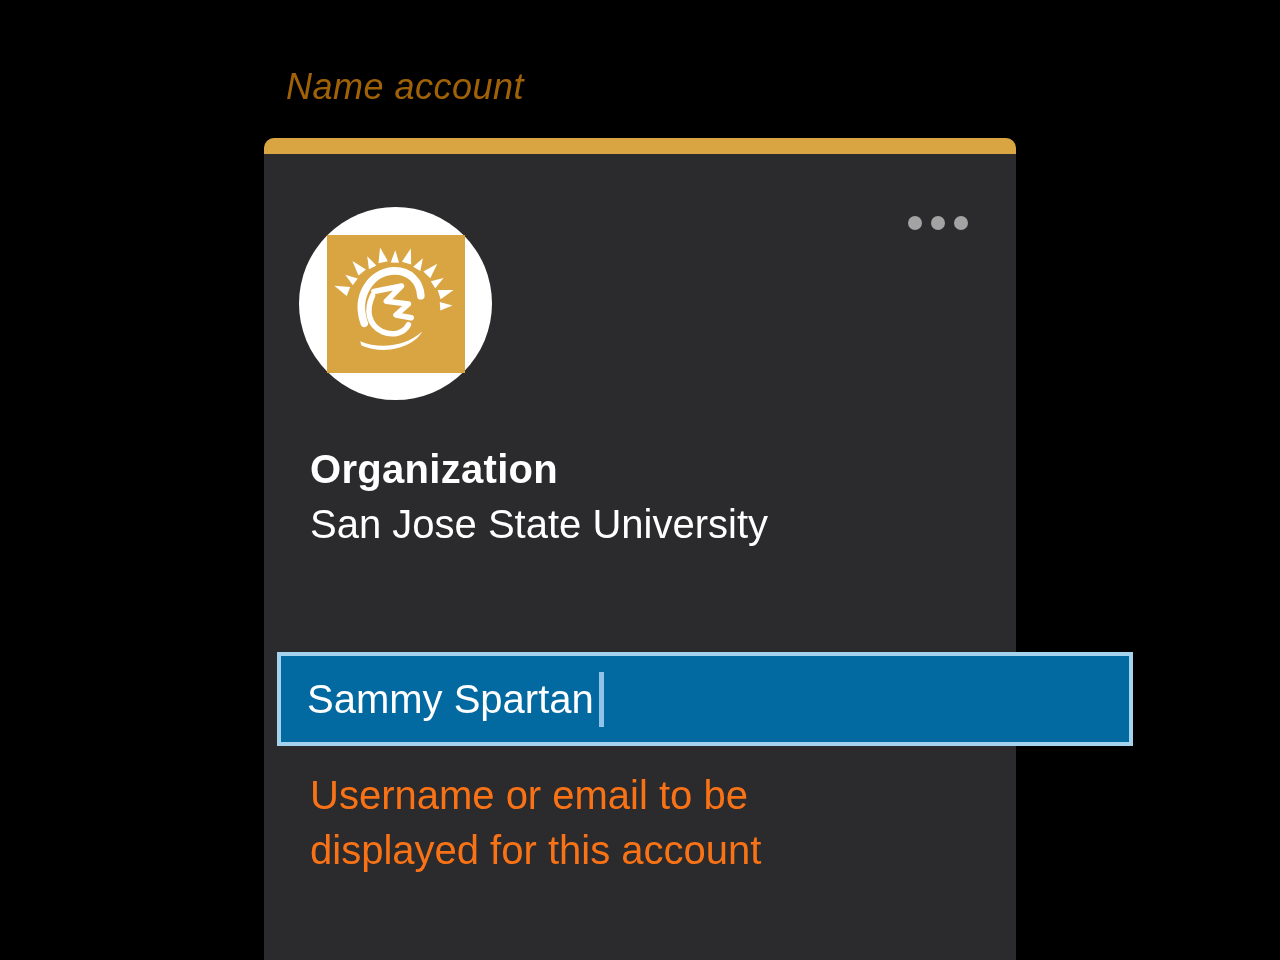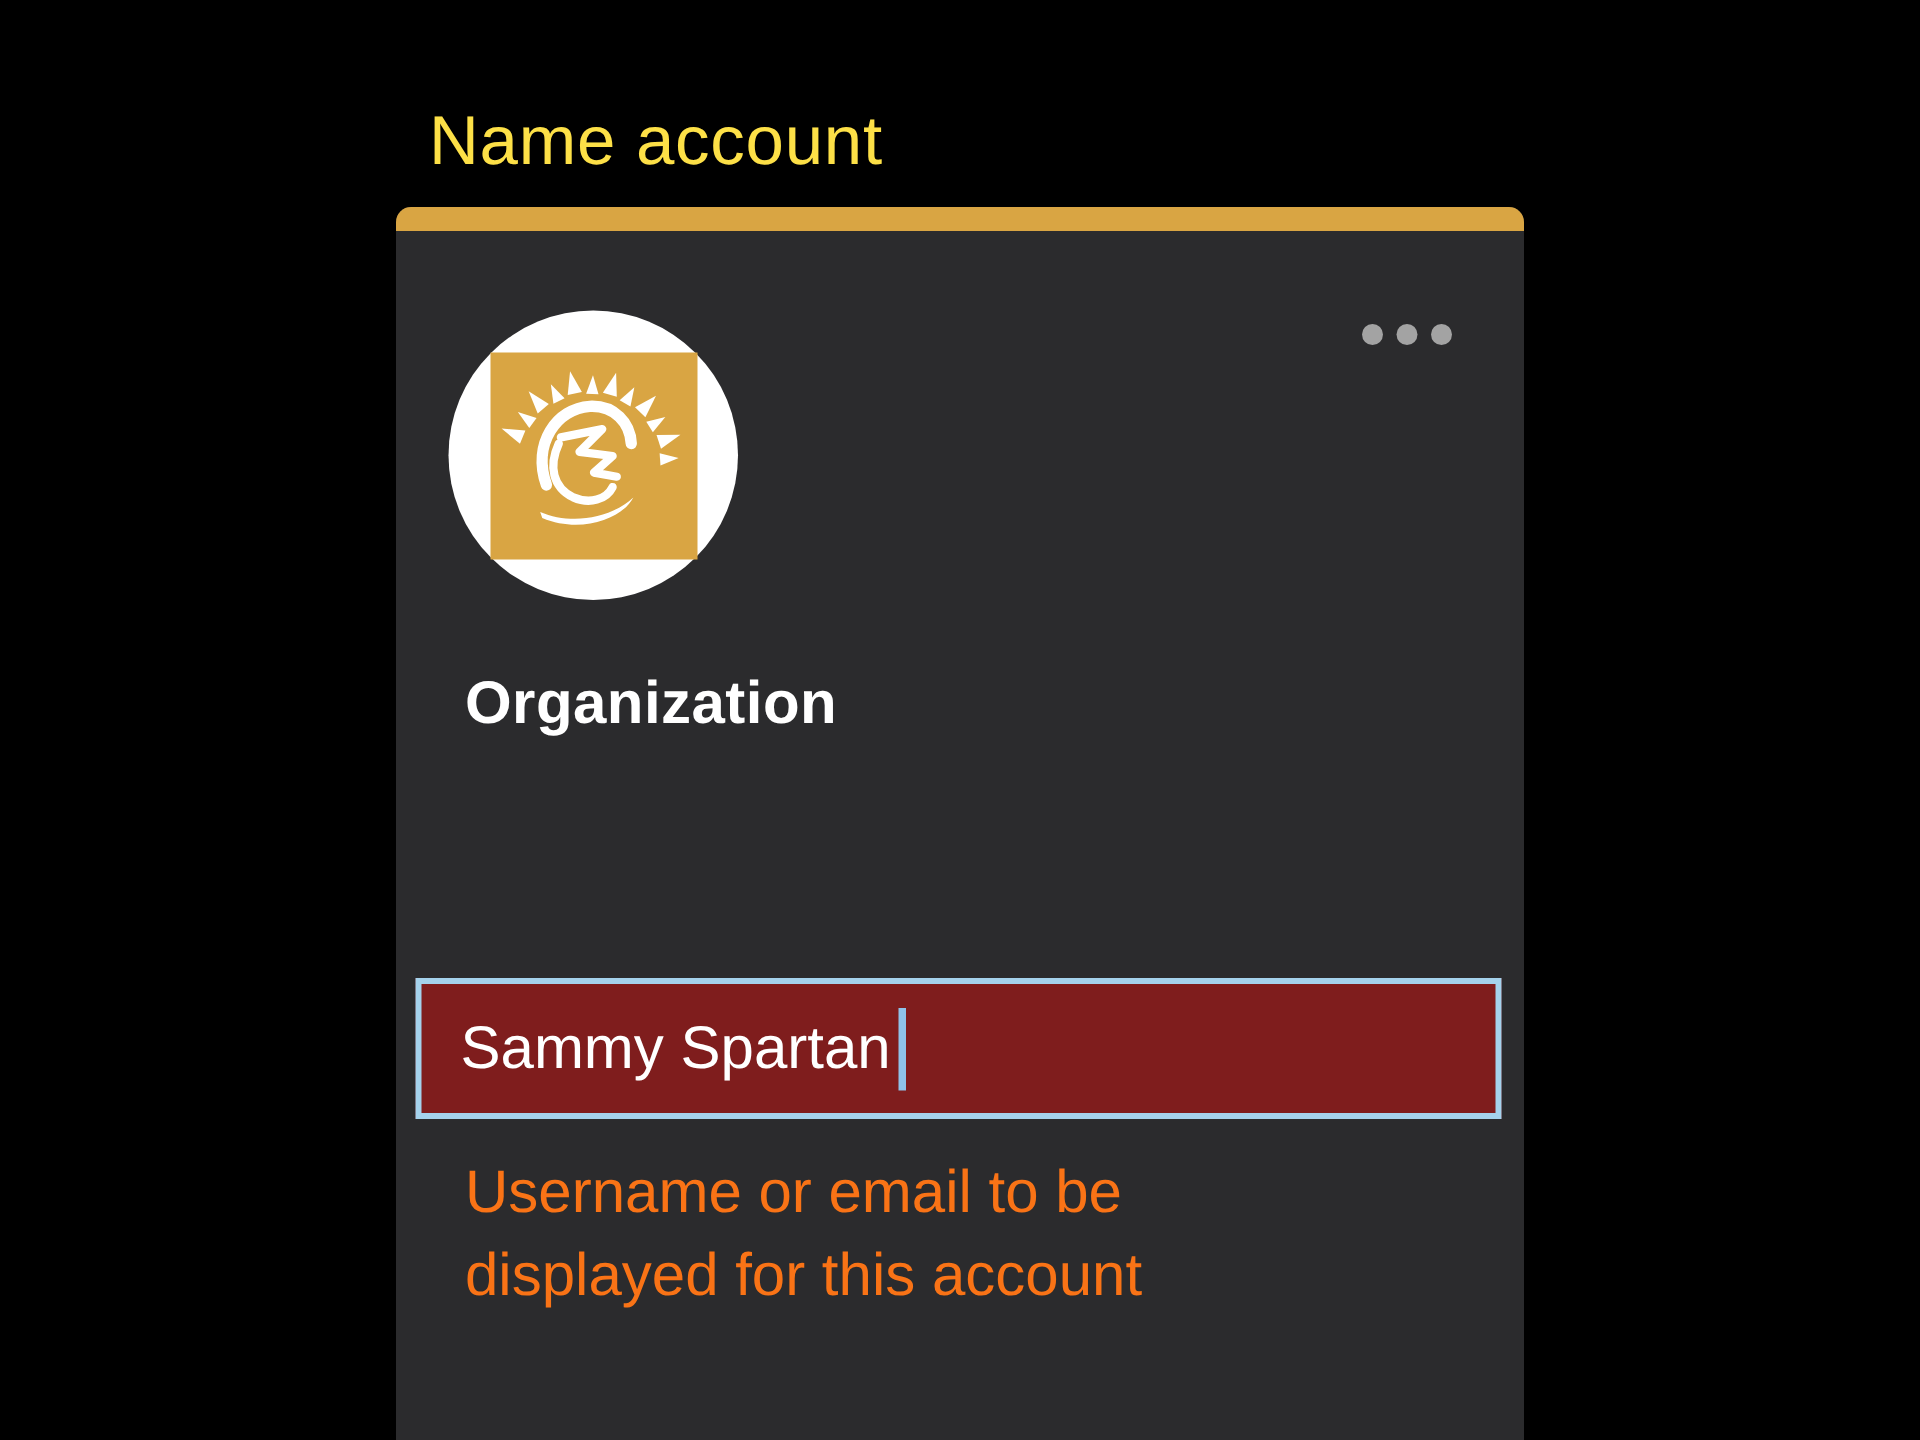--- a/index.html
+++ b/index.html
@@ -7,24 +7,25 @@
     width: 1280px; height: 960px;
     background: #000;
     overflow: hidden;
     font-family: "Liberation Sans", sans-serif;
     position: relative;
     color: #fff;
   }
   .screen-title {
     position: absolute;
     left: 286px; top: 66px;
-    font-size: 46px;
+    font-size: 36px;
     font-weight: 400;
-    color: #fde047;
+    color: #a16207;
     letter-spacing: 0.5px;
+    font-style: italic;
   }
   .card {
     position: absolute;
     left: 264px; top: 138px;
     width: 752px; height: 822px;
     background: #2b2b2d;
     border-radius: 10px 10px 0 0;
   }
   .accent-bar {
     position: absolute;
@@ -74,23 +75,23 @@
   .org-value { font-weight: 400; }
   .account-label {
     position: absolute;
     left: 48px; top: 454px;
     font-size: 40px;
     font-weight: 400;
   }
   .account-input {
     position: absolute;
     left: 13px; top: 514px;
-    width: 724px; height: 94px;
+    width: 856px; height: 94px;
     border: 4px solid #a5d2ec;
-    background: #7f1d1d;
+    background: #0369a1;
     display: flex;
     align-items: center;
     padding-left: 26px;
     cursor: text;
   }
   .account-input .value {
     font-size: 40px;
     color: #ffffff;
     white-space: pre;
   }
@@ -149,20 +150,21 @@
 
         <path d="M33 44 C28 55 30 65 40 70 C48 73.5 56 71 59 65" fill="none" stroke="#ffffff" stroke-width="4" stroke-linecap="round"></path>
 
         <path d="M24 77 C38 83 57 81 69 70 C64 80 44 88 25 80 Z" fill="#ffffff"></path>
       </svg>
     </div>
   </div>
 
   <div class="org-block">
     <div class="org-label">Organization</div>
+    <div class="org-value">San Jose State University</div>
   </div>
 
 
   <div class="account-input" role="textbox">
     <span class="value">Sammy Spartan</span>
     <span class="caret"></span>
   </div>
 
   <div class="helper-text">Username or email to be displayed for this account</div>
 </div>

